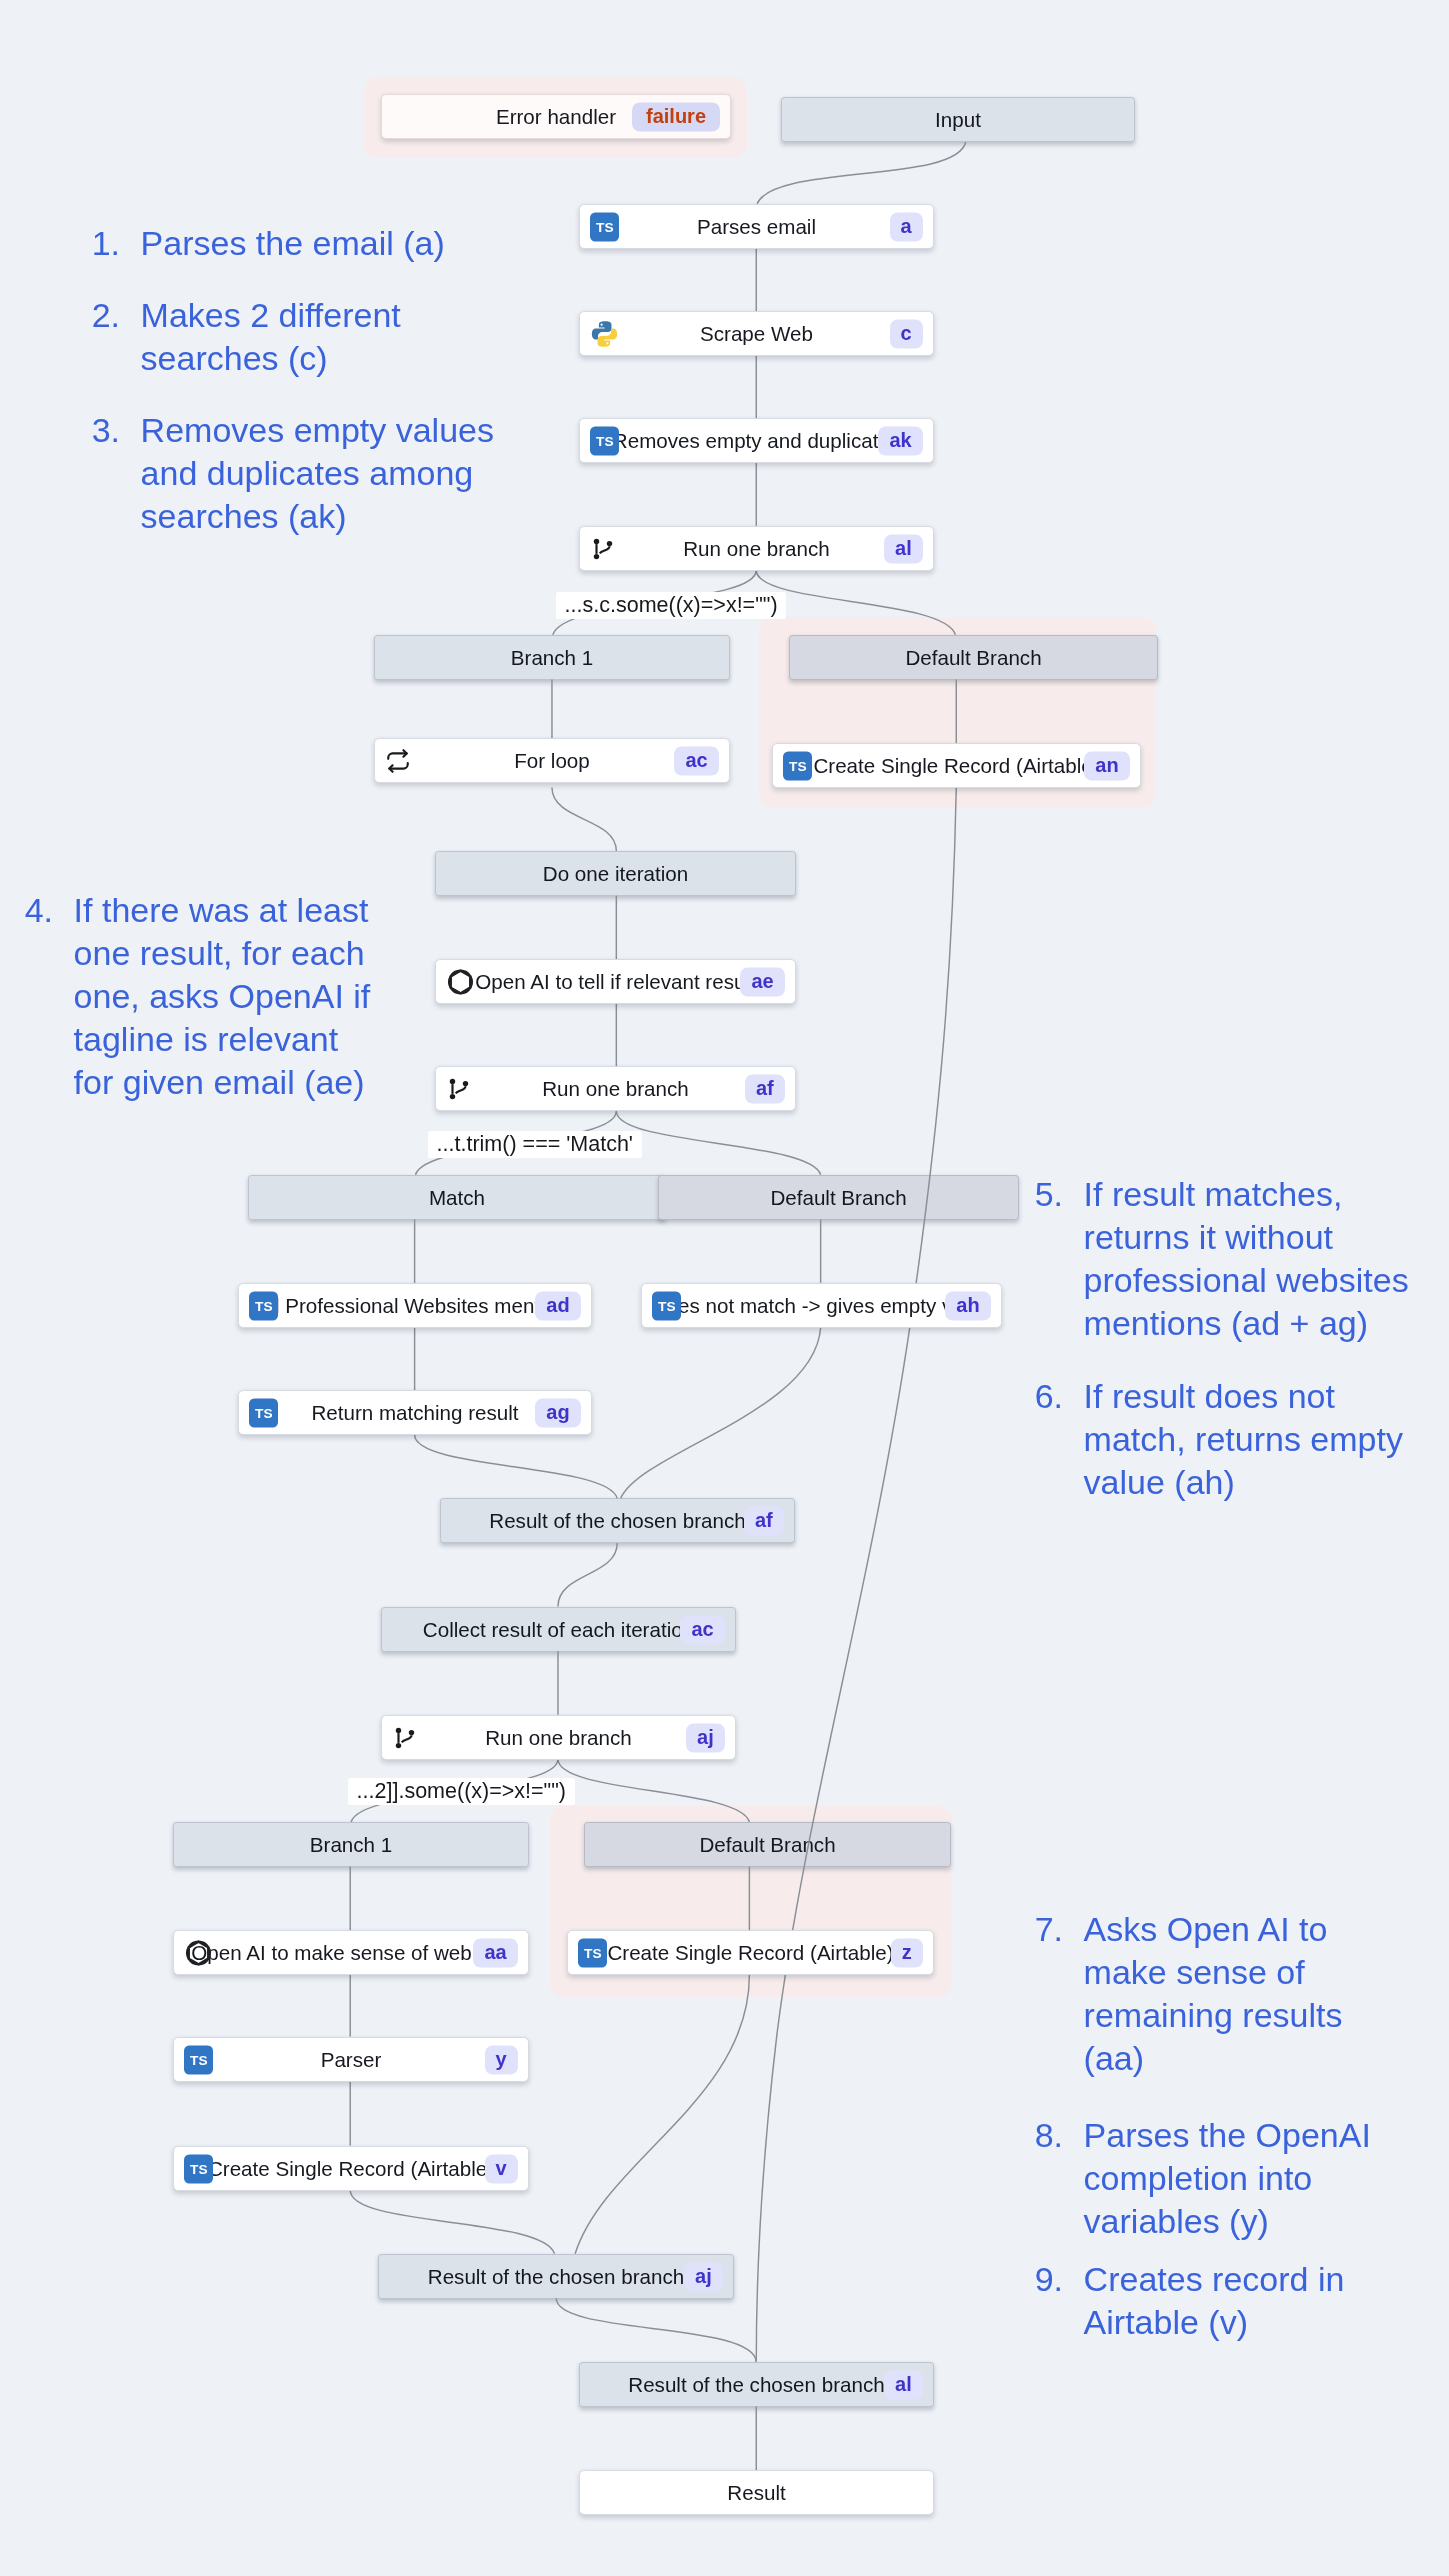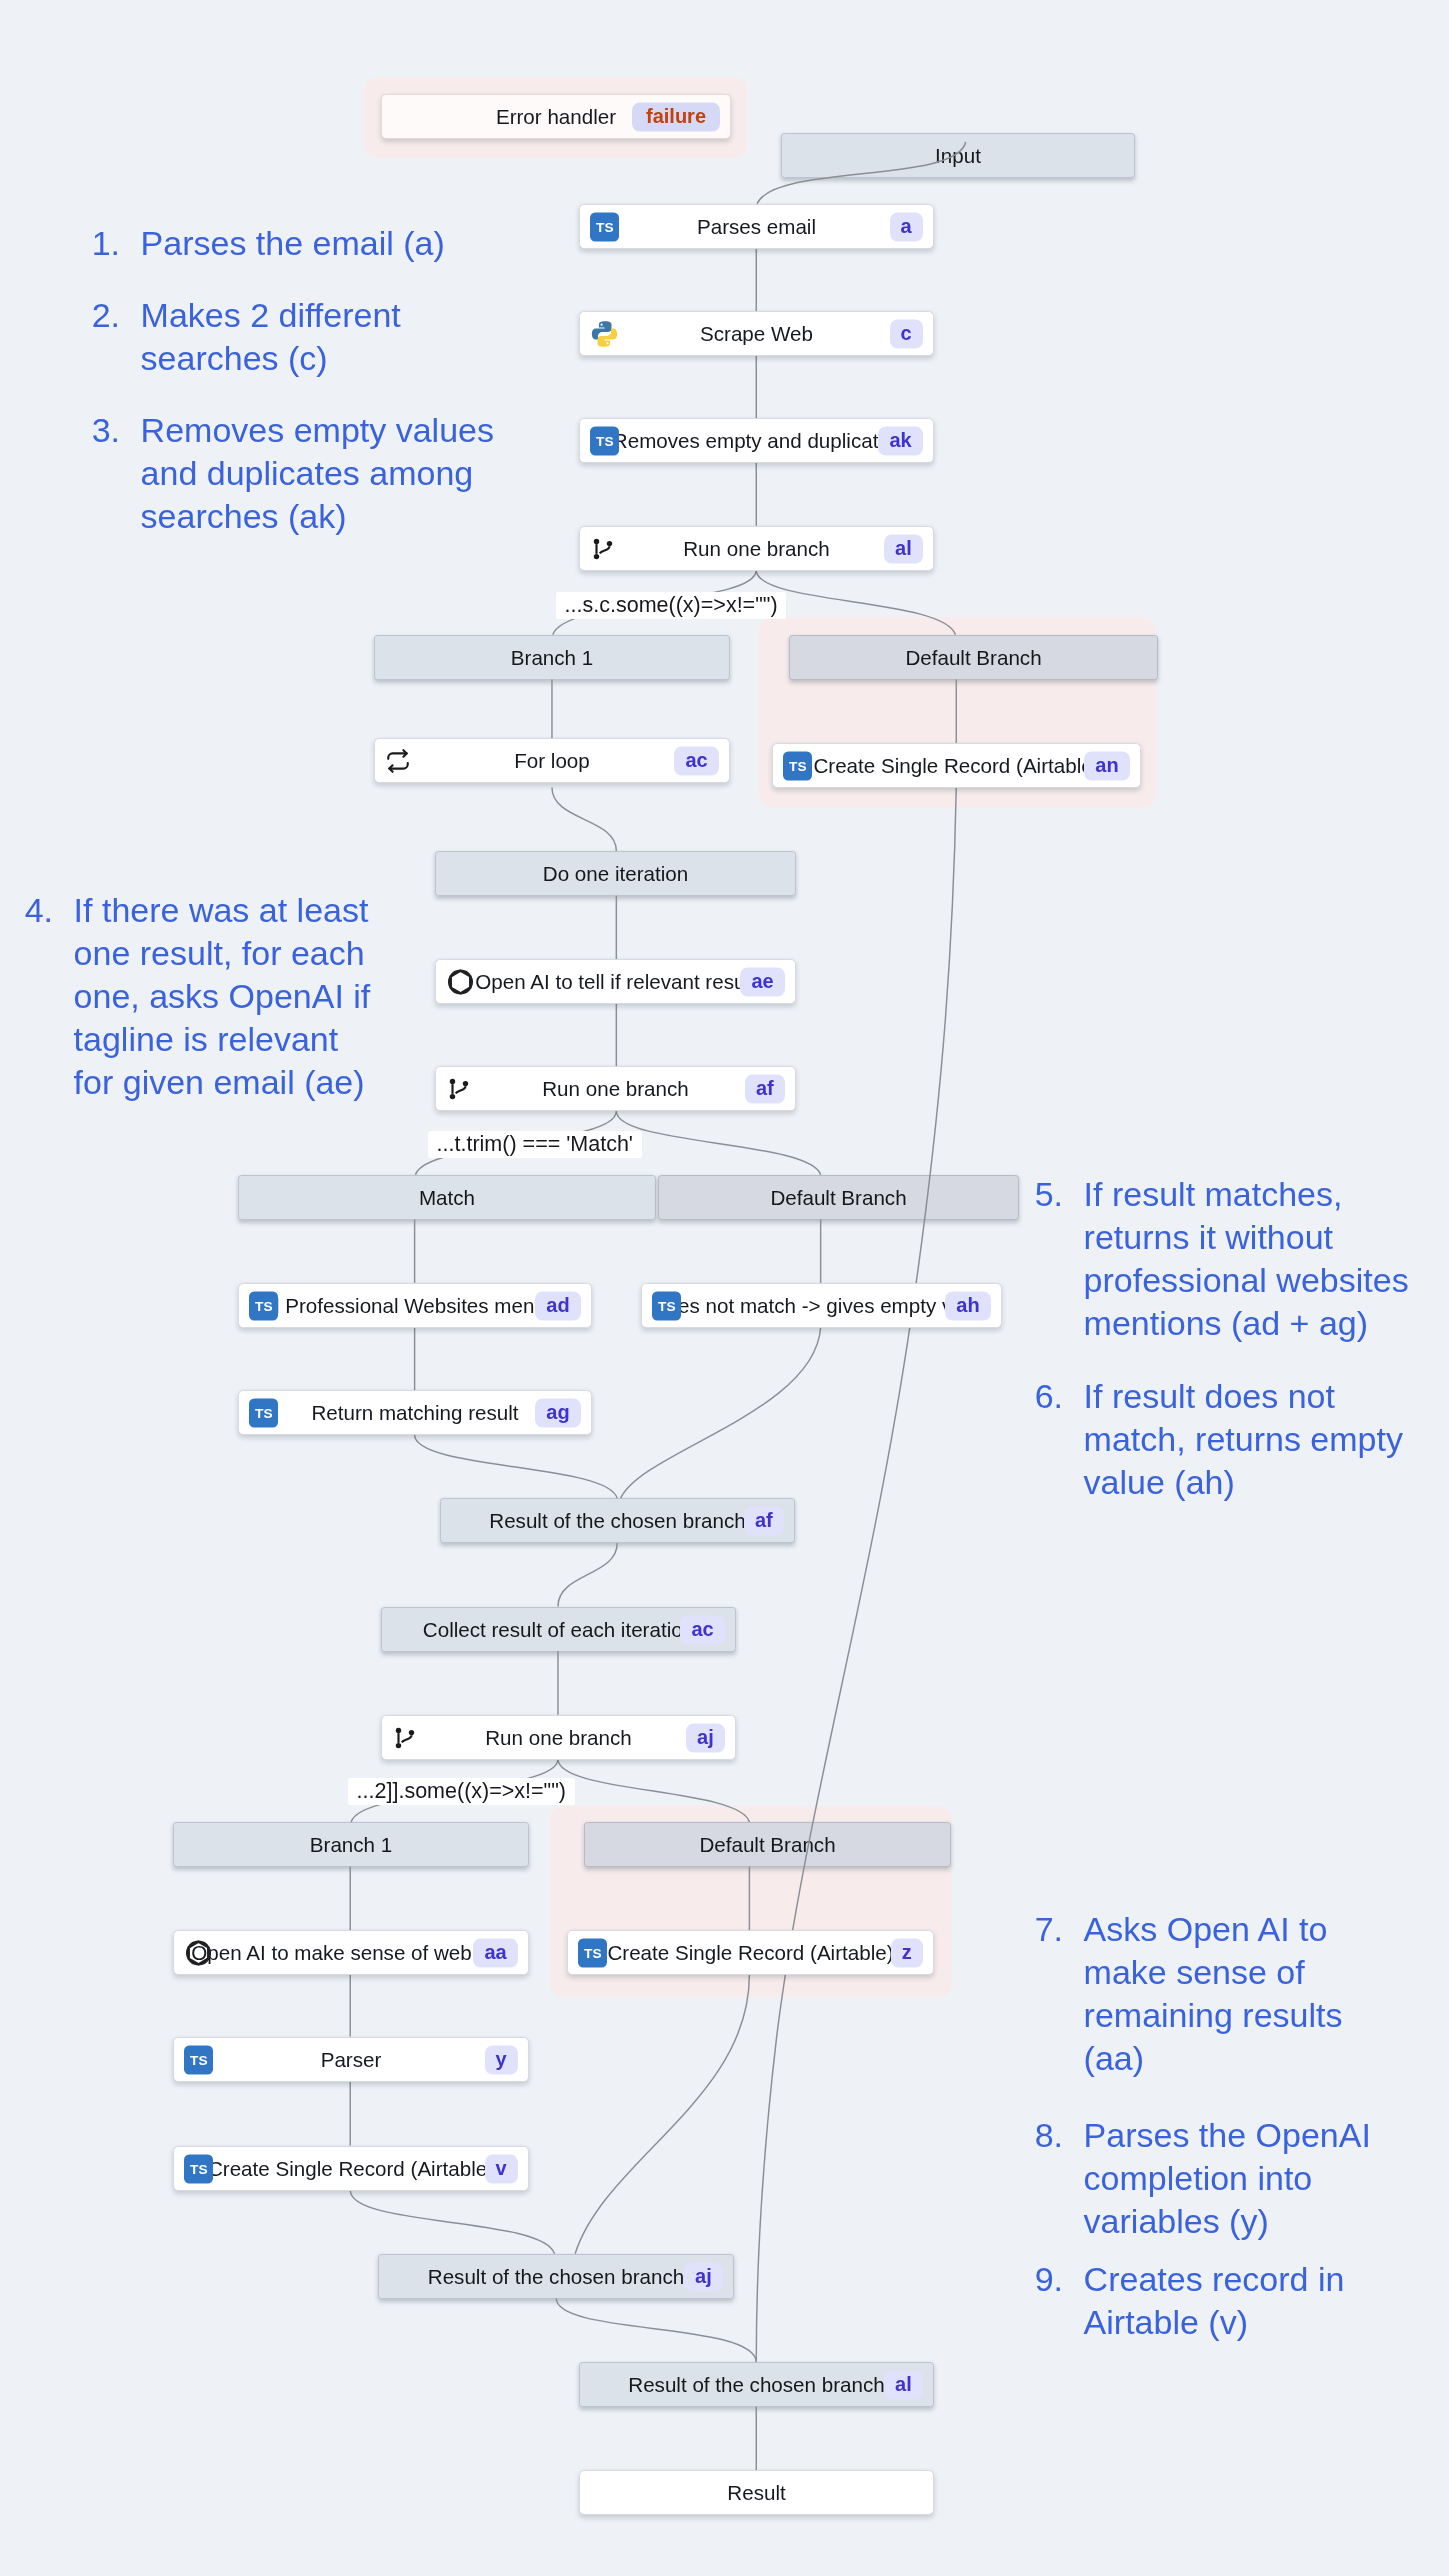--- a/index.html
+++ b/index.html
@@ -91,21 +91,21 @@
     <path d="M 873 2300 C 873 2445, 705 2515, 670 2625"></path>
     <path d="M 648 2677 C 648 2720, 878 2704, 881 2751"></path>
     <path d="M 881 2803 L 881 2877"></path>
   </g>
 </svg>
 
 <div class="node errorbox" style="left:381px;top:94px;width:350px;">
   <span class="lbl">Error handler</span>
   <span class="badge failure">failure</span>
 </div>
-<div class="hdr" style="left:781px;top:97px;width:354px;margin-top:36px;">
+<div class="hdr" style="left:781px;top:97px;width:354px;">
   <span class="lbl">Input</span>
 </div>
 
 <div class="node" style="left:579px;top:204px;width:355px;">
   <span class="icon">
       <span class="ts-badge">TS</span>
     </span>
   <span class="lbl">Parses email</span>
   <span class="badge">a</span>
 </div>
@@ -201,21 +201,21 @@
       <path d="M6 7.5 v9"></path>
       <path d="M18 9.5 c0 4 -7 3.5 -9 6.5"></path>
     </svg>
   </span>
   <span class="lbl">Run one branch</span>
   <span class="badge">af</span>
 </div>
 
 <div class="chip" style="left:428px;top:1131px;">...t.trim() === 'Match'</div>
 
-<div class="hdr" style="left:238px;top:1175px;width:418px;align-items:center;">
+<div class="hdr" style="left:248px;top:1175px;width:418px;align-items:center;">
   <span class="lbl">Match</span>
 </div>
 <div class="hdr default" style="left:641px;top:1175px;width:361px;">
   <span class="lbl">Default Branch</span>
 </div>
 
 <div class="node" style="left:238px;top:1283px;width:354px;">
   <span class="icon">
       <span class="ts-badge">TS</span>
     </span>

